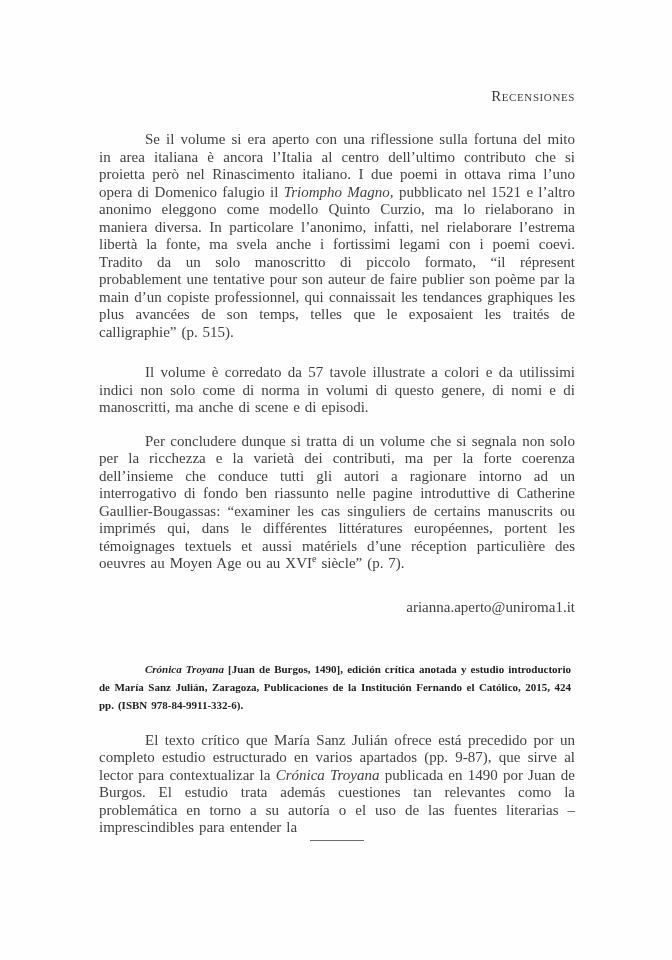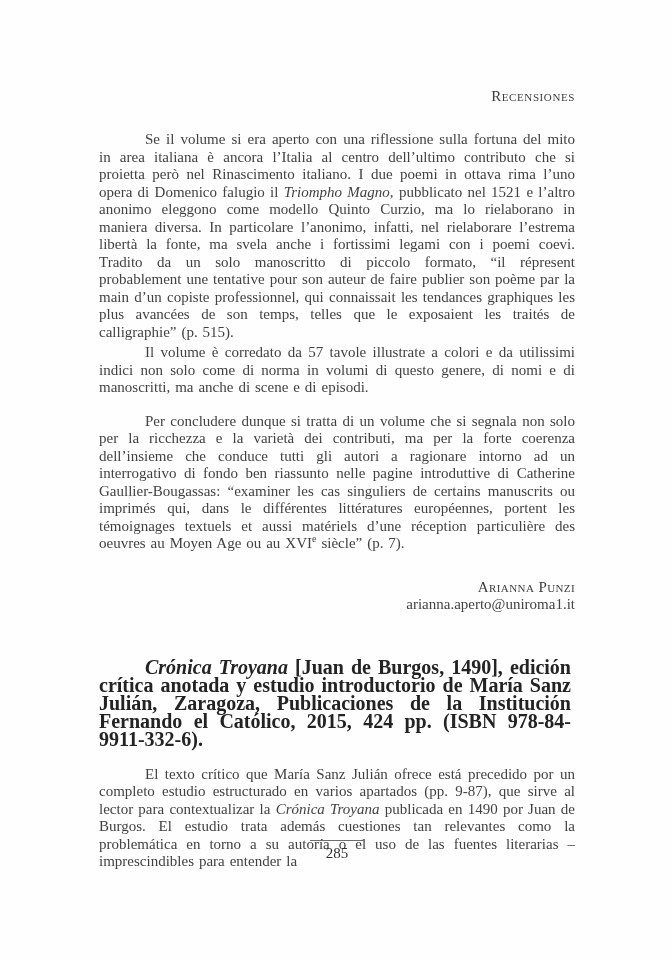--- a/index.html
+++ b/index.html
@@ -33,37 +33,37 @@
     margin: 0 0 26px 0;
   }
   .para {
     font-size: 15px;
     line-height: 17.5px;
     text-align: justify;
     text-indent: 46px;
     word-spacing: 1.2px;
     margin: 0;
   }
-  .para.mb-sm { margin-bottom: 3px; }
+  .para.mb-sm { margin-bottom: 23px; }
   .para.mb-md { margin-bottom: 16px; }
   sup { font-size: 10px; line-height: 0; }
   .signature {
     margin-top: 26px;
     text-align: right;
     font-size: 15px;
     line-height: 17.5px;
   }
   .signature .author {
     font-variant: small-caps;
     letter-spacing: 0.4px;
     color: #3d3d3d;
   }
   .review-heading {
     margin: 44px 4px 17px 0;
-    font-size: 20px;
+    font-size: 11px;
     line-height: 18.2px;
     font-weight: bold;
     color: #232323;
     text-align: justify;
     text-indent: 46px;
     word-spacing: 1.2px;
   }
   .footer {
     position: absolute;
     top: 840px;
@@ -91,27 +91,25 @@
 
     <div class="running-head">Recensiones</div>
 
     <p class="para mb-sm"><span>Se il volume si era aperto con una riflessione sulla fortuna del mito in area italiana è ancora l’Italia al centro dell’ultimo contributo che si proietta però nel Rinascimento italiano. I due poemi in ottava rima l’uno opera di Domenico falugio il </span><span style="font-style: italic;">Triompho Magno</span><span>, pubblicato nel 1521 e l’altro anonimo eleggono come modello Quinto Curzio, ma lo rielaborano in maniera diversa. In particolare l’anonimo, infatti, nel rielaborare l’estrema libertà la fonte, ma svela anche i fortissimi legami con i poemi coevi. Tradito da un solo manoscritto di piccolo formato, “il répresent probablement une tentative pour son auteur de faire publier son poème par la main d’un copiste professionnel, qui connaissait les tendances graphiques les plus avancées de son temps, telles que le exposaient les traités de calligraphie” (p. 515).</span></p>
 
     <p class="para mb-md"><span>Il volume è corredato da 57 tavole illustrate a colori e da utilissimi indici non solo come di norma in volumi di questo genere, di nomi e di manoscritti, ma anche di scene e di episodi.</span></p>
 
     <p class="para"><span>Per concludere dunque si tratta di un volume che si segnala non solo per la ricchezza e la varietà dei contributi, ma per la forte coerenza dell’insieme che conduce tutti gli autori a ragionare intorno ad un interrogativo di fondo ben riassunto nelle pagine introduttive di Catherine Gaullier-Bougassas: “examiner les cas singuliers de certains manuscrits ou imprimés qui, dans le différentes littératures européennes, portent les témoignages textuels et aussi matériels d’une réception particulière des oeuvres au Moyen Age ou au XVI</span><sup>e</sup><span> siècle” (p. 7).</span></p>
 
     <div class="signature">
-      <div class="author">Arianna Punzi</div>
       <div>arianna.aperto@uniroma1.it</div>
     </div>
 
     <p class="review-heading"><span style="font-style: italic;">Crónica Troyana</span><span> [Juan de Burgos, 1490], edición crítica anotada y estudio introductorio de María Sanz Julián, Zaragoza, Publicaciones de la Institución Fernando el Católico, 2015, 424 pp. (ISBN 978-84-9911-332-6).</span></p>
 
     <p class="para"><span>El texto crítico que María Sanz Julián ofrece está precedido por un completo estudio estructurado en varios apartados (pp. 9-87), que sirve al lector para contextualizar la </span><span style="font-style: italic;">Crónica Troyana</span><span> publicada en 1490 por Juan de Burgos. El estudio trata además cuestiones tan relevantes como la problemática en torno a su autoría o el uso de las fuentes literarias –imprescindibles para entender la</span></p>
 
   </div>
 
   <div class="footer">
     <div class="rule"></div>
-    <div class="page-number">285</div>
   </div>
 </div>
 
 </body></html>

